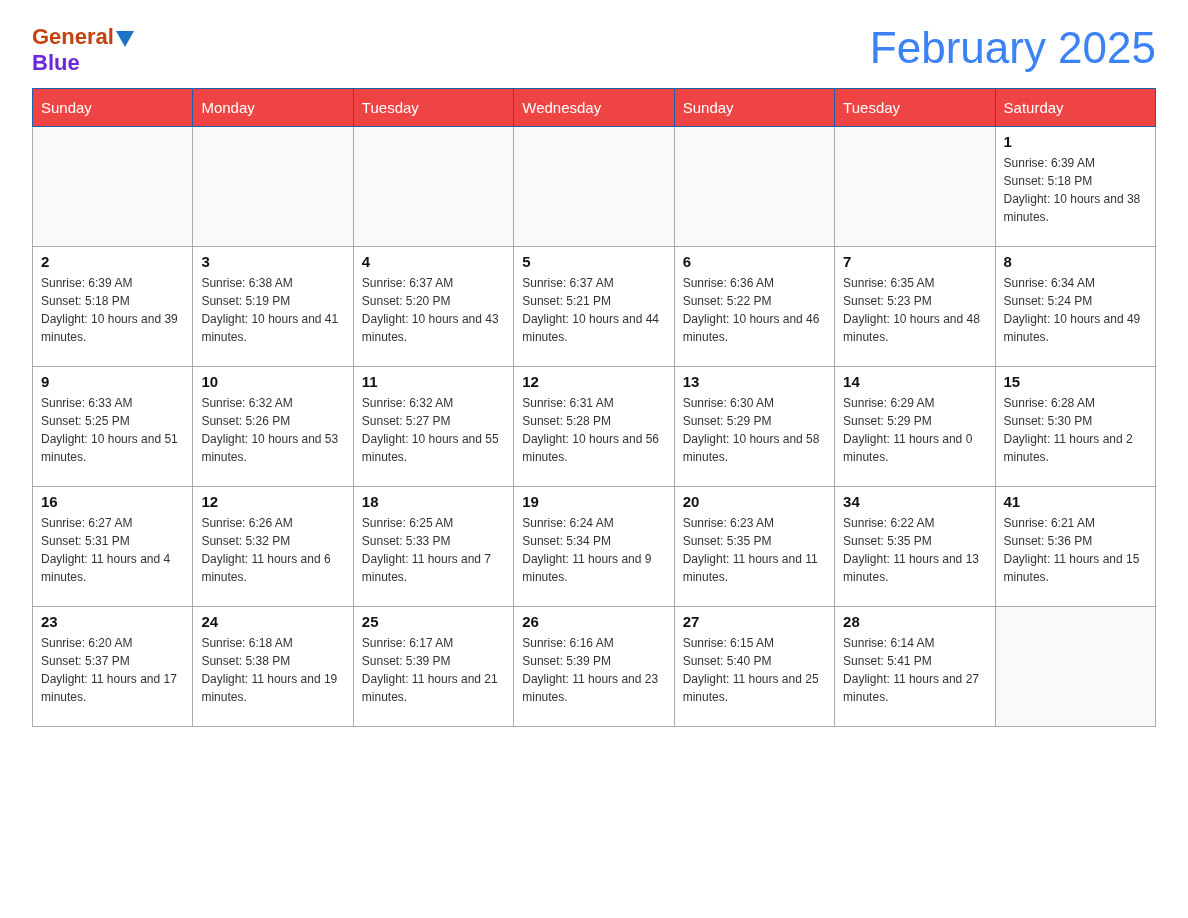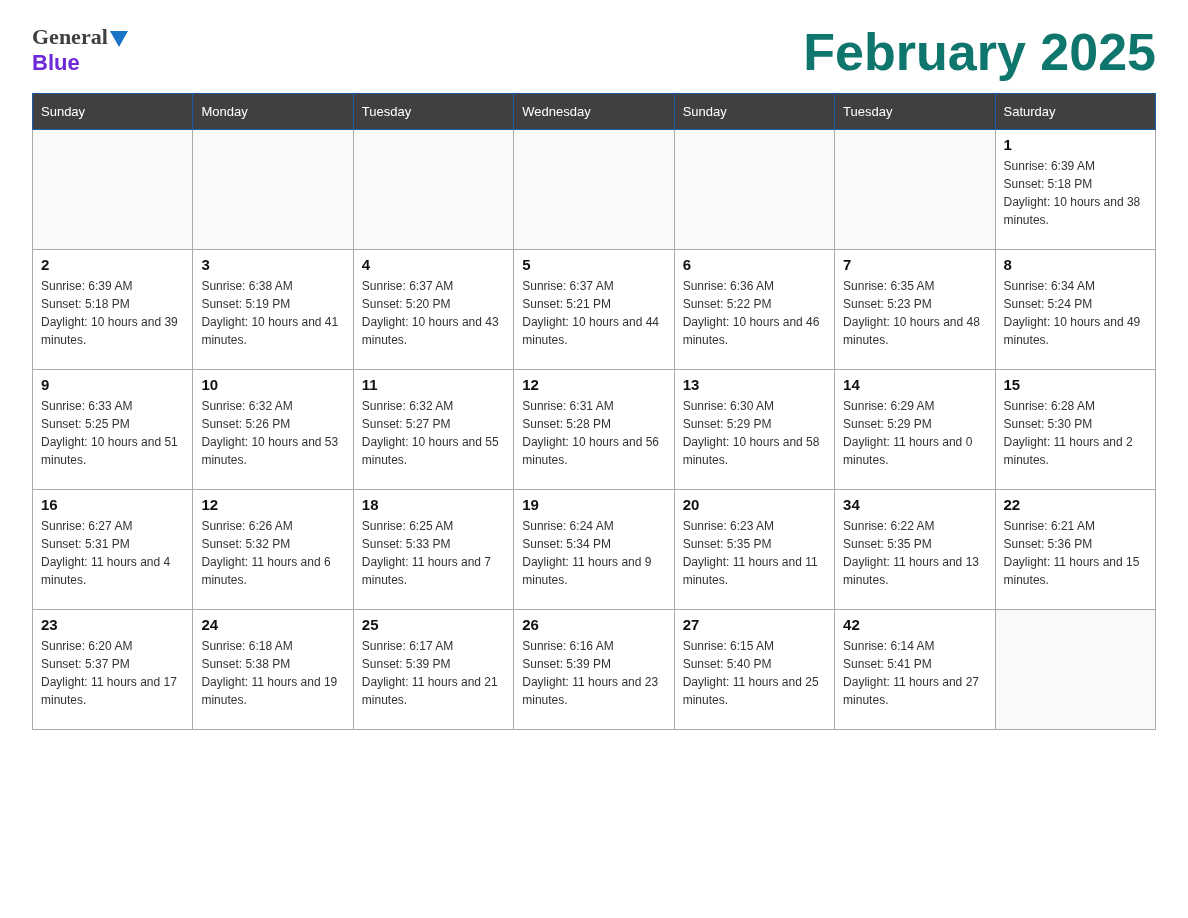--- a/index.html
+++ b/index.html
@@ -12,22 +12,21 @@
     }
     .header {
       display: flex;
       justify-content: space-between;
       align-items: flex-start;
       margin-bottom: 8px;
     }
     .logo-text-general {
       font-size: 22px;
       font-weight: bold;
-      color: #404040;
-      font-family: Liberation Serif, serif;
+      color: #c2410c;
     }
     .logo-text-blue {
       font-size: 22px;
       font-weight: bold;
       color: #6d28d9;
     }
     .logo-wrapper {
       display: flex;
       flex-direction: column;
     }
@@ -36,40 +35,40 @@
       align-items: center;
     }
     .logo-line2 {
       display: flex;
       align-items: center;
     }
     .title-area {
       text-align: right;
     }
     .month-title {
-      font-size: 52px;
-      font-weight: bold;
-      color: #0f766e;
+      font-size: 44px;
+      font-weight: normal;
+      color: #3b82f6;
       line-height: 1.1;
     }
     .subtitle {
       font-size: 18px;
       color: #333;
       margin-top: 4px;
     }
     .calendar {
       width: 100%;
       border-collapse: collapse;
       margin-top: 12px;
     }
     .calendar thead th {
-      background-color: #404040;
+      background-color: #ef4444;
       color: #fff;
       padding: 10px 8px;
-      font-size: 13px;
+      font-size: 15px;
       font-weight: normal;
       text-align: left;
       border: 1px solid #1a5fa8;
     }
     .calendar tbody td {
       vertical-align: top;
       border: 1px solid #aaa;
       padding: 6px 8px;
       width: 14.28%;
       height: 120px;
@@ -218,21 +217,21 @@
         </td>
         <td>
           <span class="day-number">20</span>
           <div class="day-info">Sunrise: 6:23 AM<br>Sunset: 5:35 PM<br>Daylight: 11 hours and 11 minutes.</div>
         </td>
         <td>
           <span class="day-number">34</span>
           <div class="day-info">Sunrise: 6:22 AM<br>Sunset: 5:35 PM<br>Daylight: 11 hours and 13 minutes.</div>
         </td>
         <td>
-          <span class="day-number">22</span>
+          <span class="day-number">41</span>
           <div class="day-info">Sunrise: 6:21 AM<br>Sunset: 5:36 PM<br>Daylight: 11 hours and 15 minutes.</div>
         </td>
       </tr>
       <tr class="row-divider">
         <td>
           <span class="day-number">23</span>
           <div class="day-info">Sunrise: 6:20 AM<br>Sunset: 5:37 PM<br>Daylight: 11 hours and 17 minutes.</div>
         </td>
         <td>
           <span class="day-number">24</span>
@@ -244,19 +243,19 @@
         </td>
         <td>
           <span class="day-number">26</span>
           <div class="day-info">Sunrise: 6:16 AM<br>Sunset: 5:39 PM<br>Daylight: 11 hours and 23 minutes.</div>
         </td>
         <td>
           <span class="day-number">27</span>
           <div class="day-info">Sunrise: 6:15 AM<br>Sunset: 5:40 PM<br>Daylight: 11 hours and 25 minutes.</div>
         </td>
         <td>
-          <span class="day-number">42</span>
+          <span class="day-number">28</span>
           <div class="day-info">Sunrise: 6:14 AM<br>Sunset: 5:41 PM<br>Daylight: 11 hours and 27 minutes.</div>
         </td>
         <td class="empty-cell"></td>
       </tr>
     </tbody>
 </table>
 
 </body></html>

